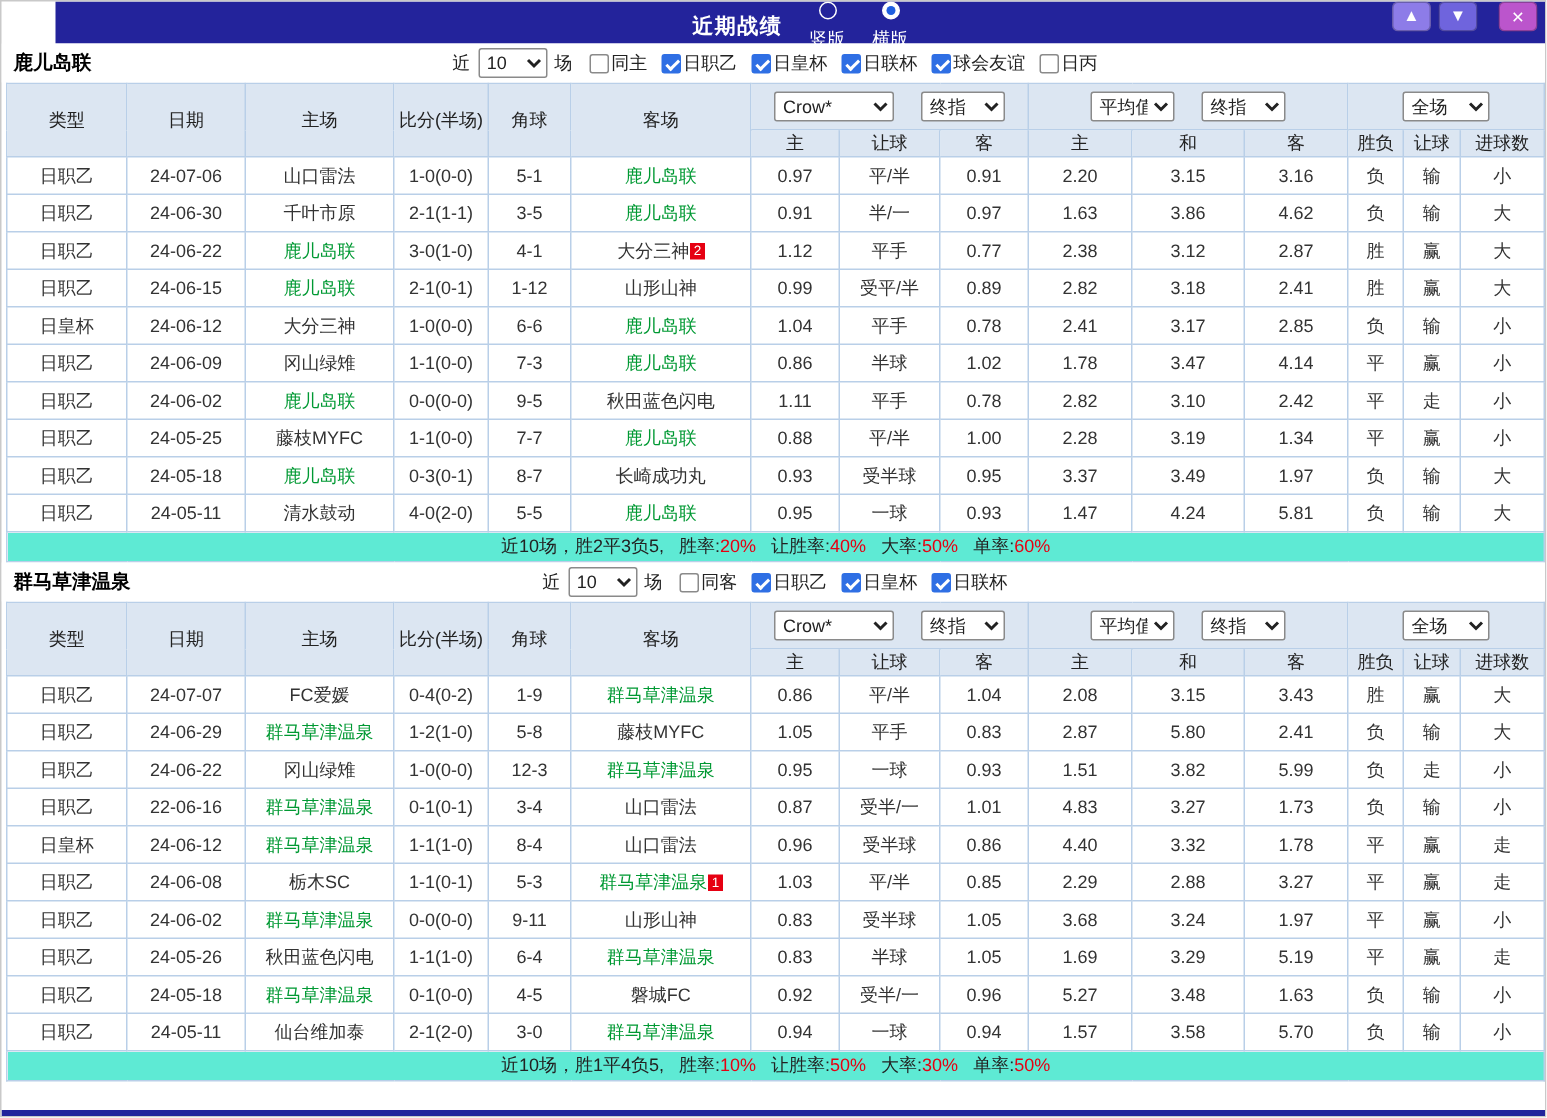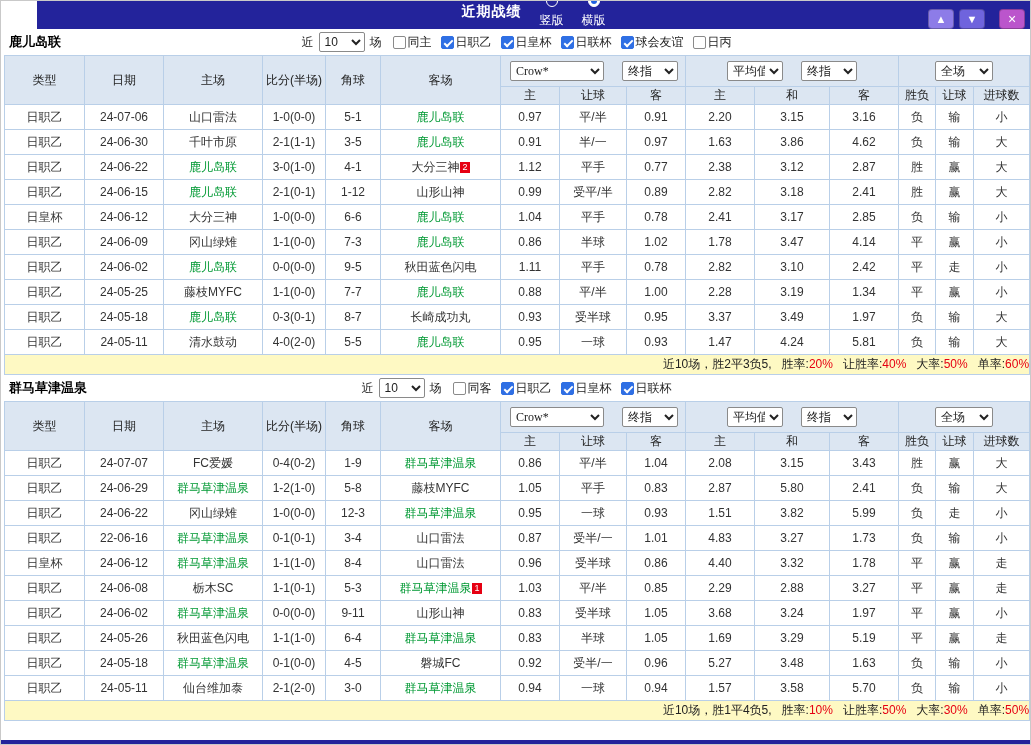--- a/index.html
+++ b/index.html
@@ -4,21 +4,21 @@
 <style>
   * { box-sizing: border-box; }
   html,body { margin:0; padding:0; background:#fff; }
   body { font-family:"Liberation Sans","DejaVu Sans",sans-serif; font-size:12px; color:#333; }
 
   .window { position:relative; width:1031px; height:745px; background:#fff;
             border:1px solid #c9c9c9; overflow:hidden; }
 
   
   .titlebar { height:28px; background:var(--titlebar-bg,#23239b); position:relative;
-              display:flex; align-items:flex-end;margin-left:36px; }
+              display:flex; align-items:flex-start;margin-left:36px; }
   .tb-center { position:absolute; left:0; right:0; display:flex; justify-content:center;
                align-items:center; gap:18px; color:#fff; pointer-events:none; }
   .tb-center > * { pointer-events:auto; }
   .tb-title { font-weight:bold; font-size:14px; letter-spacing:1px; }
   .tb-radio { display:inline-flex; align-items:center; gap:5px; cursor:pointer; font-size:12px;flex-direction:column; }
   .rdo { width:12px; height:12px; border:1px solid #fff; border-radius:50%; position:relative;
          background:transparent; flex:none; }
   .rdo.sel { background:#fff; }
   .rdo.sel::after { content:""; position:absolute; left:2px; top:2px; width:6px; height:6px;
                     border-radius:50%; background:#1f5fe0; }
@@ -38,21 +38,21 @@
   .chk { display:inline-flex; align-items:center; gap:2px; margin-left:6px; cursor:pointer; color:#222; }
   .cbx { width:13px; height:13px; display:inline-block; border:1px solid #8a8a8a; background:#fff;
          border-radius:2px; position:relative; flex:none; }
   .cbx.on { background:var(--check-blue,#2f6fe4); border-color:var(--check-blue,#2f6fe4); }
   .cbx.on::after { content:""; position:absolute; left:4px; top:1px; width:3px; height:7px;
                    border:solid #fff; border-width:0 2px 2px 0; transform:rotate(45deg); }
 
   select { font-family:inherit; font-size:12px; height:20px; border:1px solid #8a8a8a;
            background:#fff; border-radius:2px; padding:0 1px; color:#222; }
   .sel-count { width:46px; }
-  .sel-provider { width:94px;font-family:Liberation Serif, serif; }
+  .sel-provider { width:80px; }
   .sel-stage { width:56px; }
   .sel-average { width:56px; }
   .sel-scope { width:58px; }
 
   
   table.grid { border-collapse:collapse; table-layout:fixed; width:1025px; margin:0 3px; }
   .grid th, .grid td { border:1px solid var(--grid-border,#b9cfe8); text-align:center;
                        overflow:hidden; white-space:nowrap; padding:0; }
   .grid thead th { background:var(--header-bg,#dce6f2); font-weight:normal; color:#222; }
   .hrow1 th { height:31px; }
@@ -61,21 +61,21 @@
   .grid tbody td { height:25px; background:#fff; color:#333; }
   td.league-green { background:var(--badge-green-bg,#2cb88a); color:#fff; }
   td.league-black { background:var(--badge-black-bg,#000); color:#fff; }
   .focus-team { color:var(--focus-team,#009933); }
   td.score { color:var(--score-red,#e60012); }
   .badge { display:inline-block; background:var(--score-red,#e60012); color:#fff; font-size:9px;
            line-height:11px; padding:0 2px; margin-left:1px; vertical-align:top; margin-top:3px; }
   .r-red    { color:var(--result-red,#e60012); }
   .r-green  { color:var(--result-green,#009933); }
   .r-orange { color:var(--result-orange,#cc8800); }
-  .grid tfoot td.summary { height:20px; background:#fef9c3; color:#222;text-align:right; }
+  .grid tfoot td.summary { height:20px; background:#5eead4; color:#222; }
   .sum-label { margin-left:10px; }
   .sum-val { color:var(--result-red,#e60012); }
 
   .bottom-strip { position:absolute; left:0; right:0; bottom:0; height:4px;
                   background:var(--titlebar-bg,#23239b); }
 </style>
 </head>
 <body>
 
 <div class="window">

